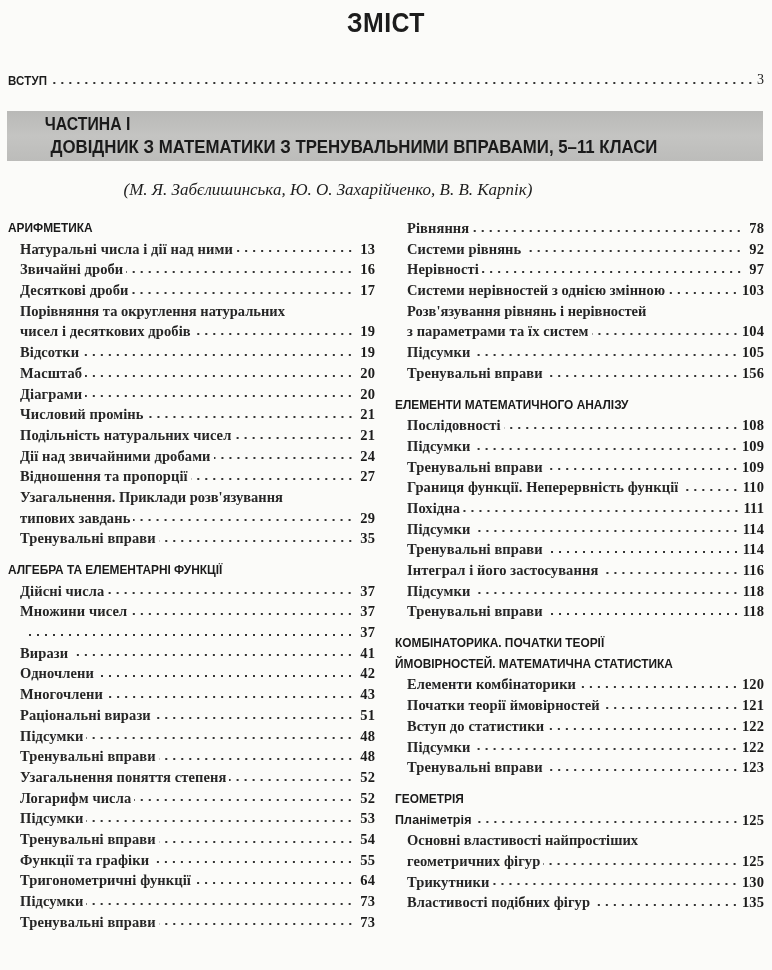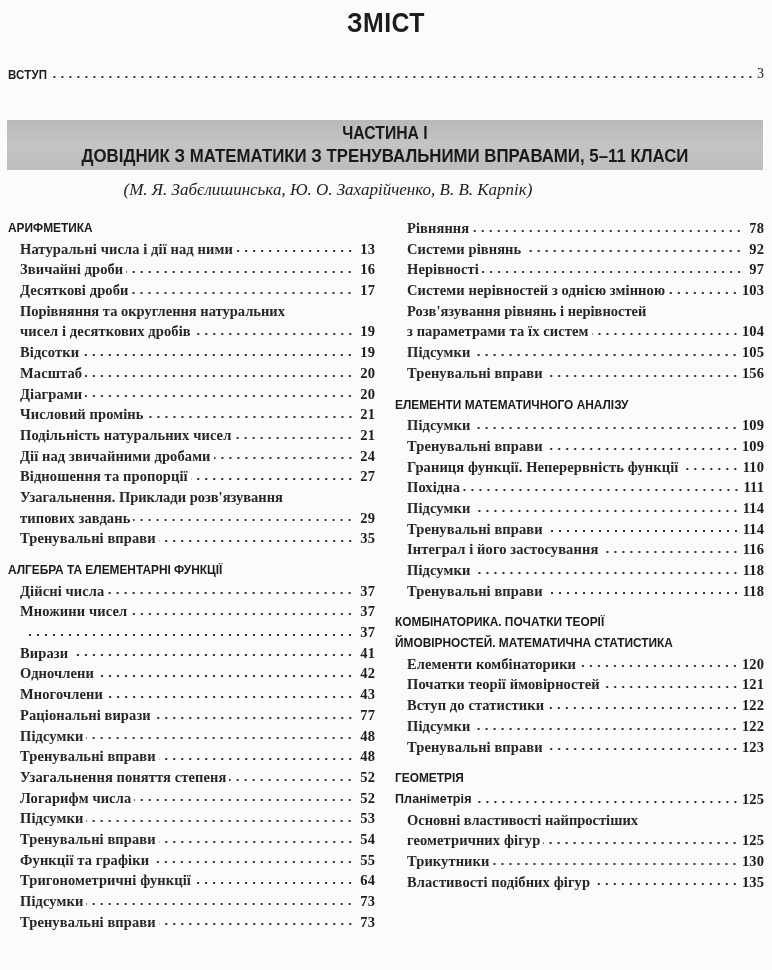--- a/index.html
+++ b/index.html
@@ -11,21 +11,21 @@
     position: relative;
   }
   .page-title {
     position: absolute; top: 8px; left: 0; width: 772px;
     text-align: center;
     font-family: "Liberation Sans", "DejaVu Sans", sans-serif;
     font-weight: bold; font-size: 27px; letter-spacing: 0.5px;
     transform: scaleX(0.92);
   }
   .intro-row {
-    position: absolute; top: 62px; left: 8px; width: 756px; height: 20px;
+    position: absolute; top: 68px; left: 8px; width: 756px; height: 20px;
     display: flex; align-items: flex-end;
     font-size: 15px;
     text-align: right;
   }
   .intro-row .label {
     font-family: "Liberation Sans", "DejaVu Sans", sans-serif;
     font-weight: bold; font-size: 12.5px; letter-spacing: 0.2px;
     transform: scaleX(0.92); transform-origin: left;
     margin-right: -4px;
   }
@@ -34,23 +34,22 @@
     margin: 0 3px; position: relative; top: -3px;
     height: 4px;
     background-image: radial-gradient(circle, #333 1px, transparent 1.3px);
     background-size: 8px 4px; background-repeat: repeat-x;
     background-position: right center;
   }
   .intro-row .page { font-size: 14px; }
   .banner {
     position: absolute; top: 111px; left: 7px; width: 756px; height: 50px;
     background: linear-gradient(180deg, #b9b9b7 0%, #c4c4c2 50%, #bcbcba 100%);
-    text-align: center;
     font-family: "Liberation Sans", "DejaVu Sans", sans-serif;
-    font-weight: bold; color: #1a1a1a; margin-top: 9px;
+    font-weight: bold; color: #1a1a1a;
   }
   .banner .line1 { font-size: 17.5px; line-height: 21px; padding-top: 3px; transform: scaleX(0.9); }
   .banner .line2 { font-size: 19px; line-height: 24px; transform: scaleX(0.885); white-space: nowrap; }
   .authors {
     position: absolute; top: 180px; left: 0; width: 656px; text-align: center;
     font-style: italic; font-size: 17px;
   }
   .column { position: absolute; top: 218px; }
   .col-left { left: 8px; width: 367px; }
   .col-right { left: 395px; width: 369px; }
@@ -196,21 +195,21 @@
       <span class="page">42</span>
     </div>
   <div class="toc-row indent">
       <span class="title title-bold">Многочлени</span>
       <span class="dots"></span>
       <span class="page">43</span>
     </div>
   <div class="toc-row indent">
       <span class="title title-bold">Раціональні вирази</span>
       <span class="dots"></span>
-      <span class="page">77</span>
+      <span class="page">51</span>
     </div>
   <div class="toc-row indent">
       <span class="title title-bold">Підсумки</span>
       <span class="dots"></span>
       <span class="page">48</span>
     </div>
   <div class="toc-row indent">
       <span class="title title-bold">Тренувальні вправи</span>
       <span class="dots"></span>
       <span class="page">48</span>
@@ -290,20 +289,25 @@
       <span class="page">105</span>
     </div>
   <div class="toc-row indent">
       <span class="title title-bold">Тренувальні вправи</span>
       <span class="dots"></span>
       <span class="page">156</span>
     </div>
 
   <div class="section-gap"></div>
   <div class="section-heading">ЕЛЕМЕНТИ МАТЕМАТИЧНОГО АНАЛІЗУ</div>
+  <div class="toc-row indent">
+      <span class="title title-bold">Послідовності</span>
+      <span class="dots"></span>
+      <span class="page">108</span>
+    </div>
   <div class="toc-row indent">
       <span class="title title-bold">Підсумки</span>
       <span class="dots"></span>
       <span class="page">109</span>
     </div>
   <div class="toc-row indent">
       <span class="title title-bold">Тренувальні вправи</span>
       <span class="dots"></span>
       <span class="page">109</span>
     </div>

